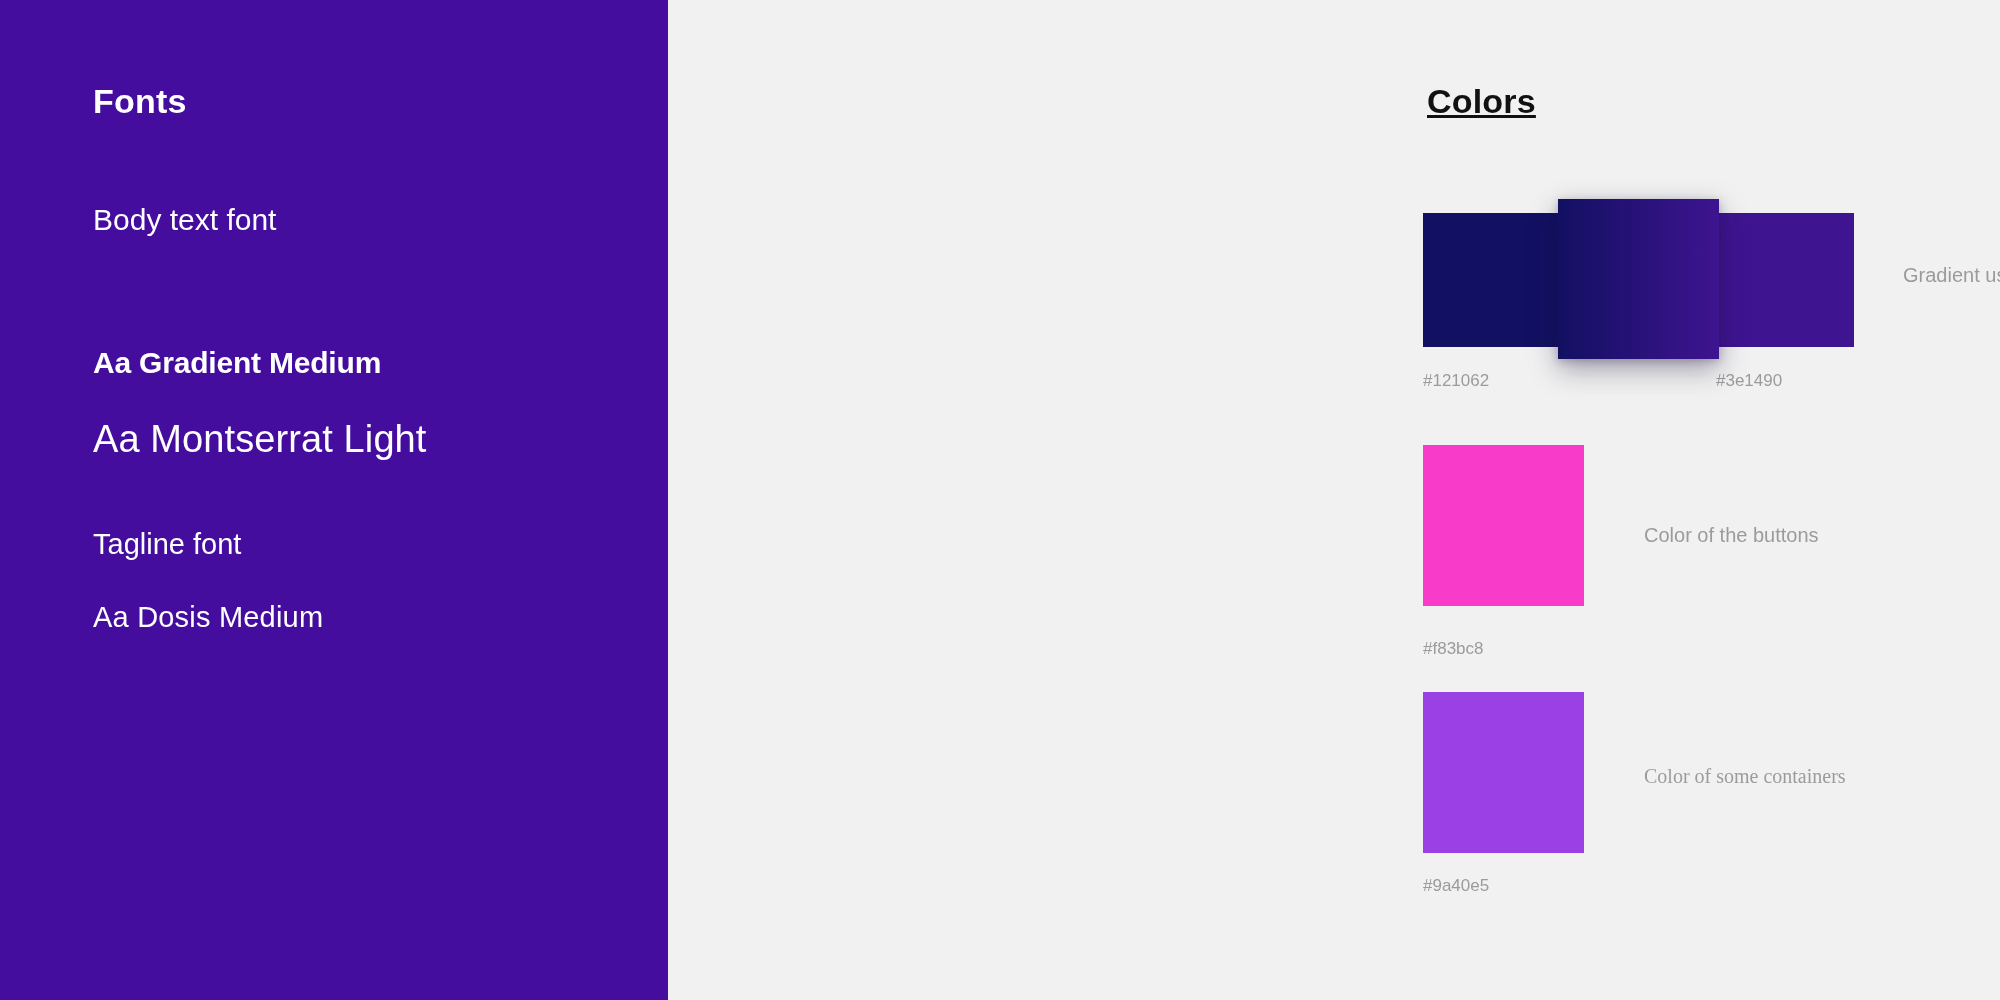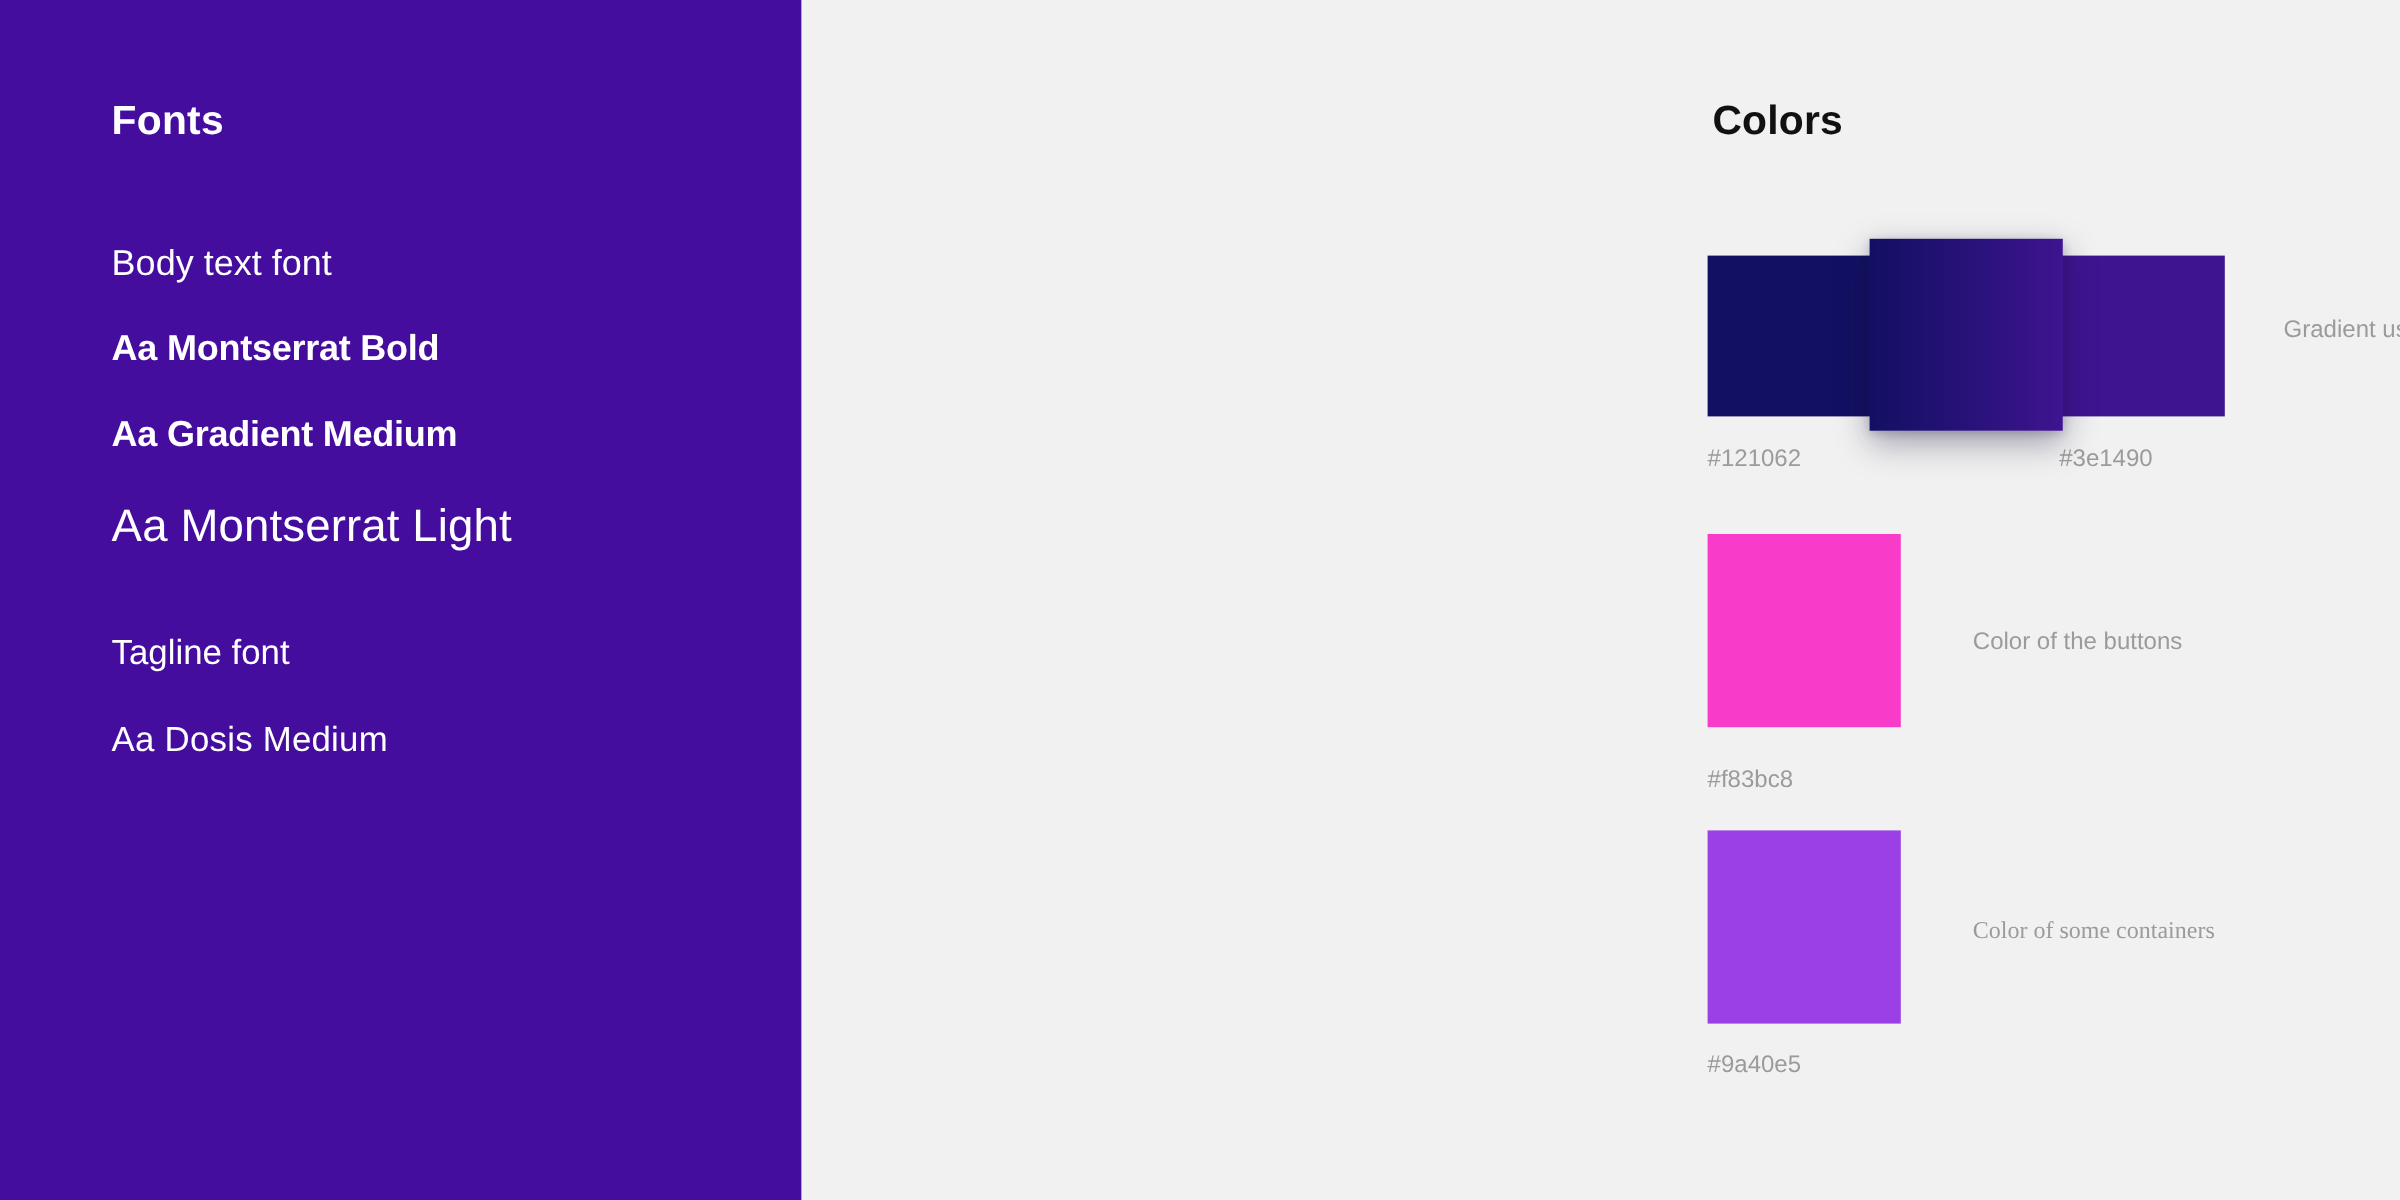--- a/index.html
+++ b/index.html
@@ -101,20 +101,21 @@
 
   #colors-heading {
     position: absolute;
     left: 759px;
     top: 82px;
     color: #111111;
     font-size: 34px;
     font-weight: bold;
     letter-spacing: 0.2px;
     margin: 0;
+    text-decoration: underline;
   }
 
   
   .swatch {
     position: absolute;
   }
 
   .flat-swatch-left {
     left: 755px;
     top: 213px;
@@ -145,21 +146,21 @@
     width: 161px;
     height: 161px;
   }
 
   #pink-swatch { top: 445px; }
   #purple-swatch { top: 692px; }
 
   .hex-label {
     position: absolute;
     color: #9b9b9b;
-    font-size: 20px;
+    font-size: 17px;
     font-weight: 400;
     white-space: nowrap;
     line-height: 1;
   }
 
   #hex-gradient-start { left: 755px; top: 372px; }
   #hex-gradient-end   { left: 1048px; top: 372px; }
   #hex-pink           { left: 755px; top: 640px; }
   #hex-purple         { left: 755px; top: 877px; }
 
@@ -180,21 +181,20 @@
 <body>
 
 <div id="page" style="background: rgb(241, 241, 241);">
 
   <section id="fonts-panel" style="background: rgb(69, 13, 158);">
 
     <h1 id="fonts-heading" class="panel-heading">Fonts</h1>
 
     <div class="font-sample fs-body-label" style="top:205px;">Body text font</div>
 
-    <div class="font-sample fs-bold" style="top:276px;">Aa Montserrat Bold</div>
 
     <div class="font-sample fs-medium" style="top:348px;">Aa Gradient Medium</div>
 
     <div class="font-sample fs-light" style="top:420px;">Aa Montserrat Light</div>
 
     <div class="font-sample fs-tagline-label" style="top:530px;">Tagline font</div>
 
     <div class="font-sample fs-dosis" style="top:603px;">Aa Dosis Medium</div>
 
   </section>

